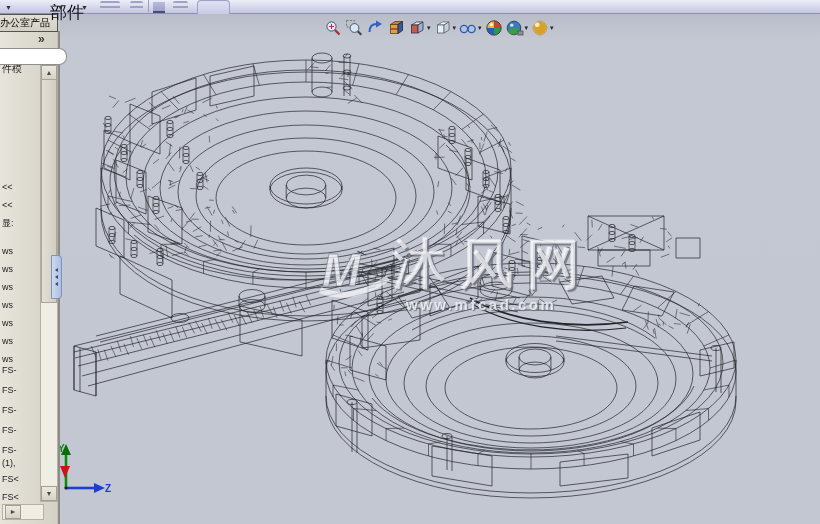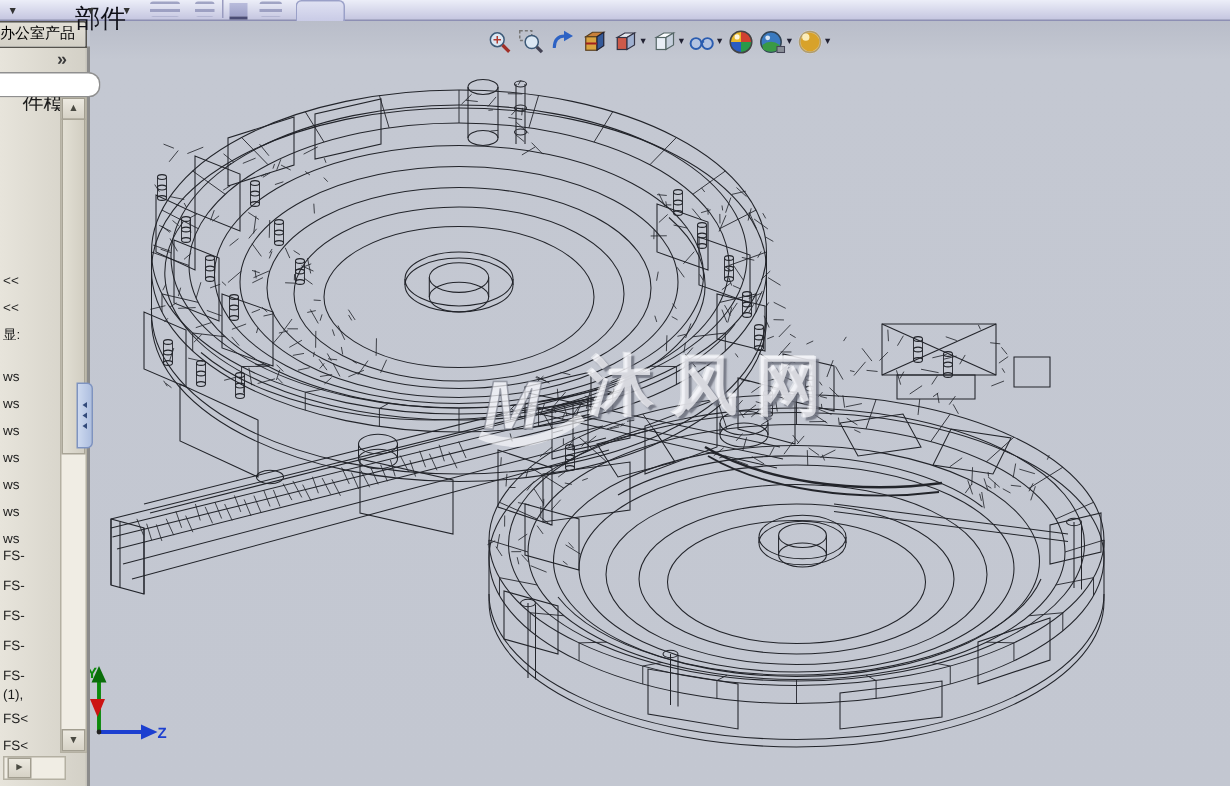--- a/index.html
+++ b/index.html
@@ -27,21 +27,21 @@
     white-space:nowrap;overflow:hidden;}
   
   .left-panel{position:absolute;left:0;top:31px;width:58px;height:493px;z-index:5;
     background:linear-gradient(to right,#e7e4db,#d3d0c6);
     border-right:2px solid #8b8b8b;box-shadow:inset -1px 0 0 #c6c3ba;}
   .chevron{position:absolute;left:38px;top:1px;font-size:12px;font-weight:bold;color:#3a3a3a;}
   .white-box{position:absolute;left:0;top:17px;width:66px;height:15px;background:#fff;
     border:1px solid #8f8f8f;border-left:none;border-radius:0 8px 8px 0;z-index:2;}
   .tree-item{position:absolute;left:2px;width:38px;font-size:9px;color:#1d1d1d;
     white-space:nowrap;overflow:hidden;line-height:10px;}
-  .tree-item.first{font-size:14px;margin-left:13px;}
+  .tree-item.first{font-size:10px;}
   .vscroll{position:absolute;left:40px;top:33px;width:16px;height:436px;
     background:#f0ede4;border:1px solid #b4b0a2;}
   .sbtn{width:14px;height:13px;background:linear-gradient(#ece9e0,#d6d2c6);
     border:1px solid #a29e90;font-size:7px;color:#4a4a42;text-align:center;line-height:13px;}
   .sbtn.up{position:absolute;left:0;top:0;}
   .sbtn.down{position:absolute;left:0;bottom:0;}
   .sthumb{position:absolute;left:0;top:14px;width:14px;height:222px;
     background:linear-gradient(to right,#e2dfd4,#d2cec2);border:1px solid #a8a496;}
   .hscroll{position:absolute;left:2px;top:473px;width:40px;height:14px;
     background:#f0ede4;border:1px solid #b4b0a2;}
@@ -59,21 +59,21 @@
   
   .hud{position:absolute;left:264px;top:3px;height:22px;display:flex;align-items:center;
     gap:3px;z-index:3;}
   .hud-btn{display:flex;align-items:center;gap:1px;cursor:default;}
   .hud-dd{font-size:7px;color:#223;line-height:8px;}
   
   .watermark{position:absolute;left:258px;top:214px;z-index:2;display:flex;
     align-items:flex-start;pointer-events:none;}
   .wm-logo{margin-top:14px;}
   .wm-text{margin-left:2px;}
-  .wm-title{font-size:44px;font-weight:bold;letter-spacing:12px;
+  .wm-title{font-size:55px;font-weight:normal;letter-spacing:12px;
     color:rgba(250,250,253,.72);
     text-shadow:2px 2px 1px rgba(108,112,124,.85),-1px -1px 0 rgba(255,255,255,.45);}
   .wm-url{font-size:15px;font-weight:bold;letter-spacing:2.5px;margin-top:-6px;
     padding-left:14px;color:rgba(248,249,252,.8);
     text-shadow:1px 1px 1px rgba(112,116,128,.85);}
   
   .triad{position:absolute;left:46px;top:440px;z-index:4;}
 </style>
 </head>
 <body>
@@ -907,20 +907,21 @@
         </span>
       </div>
 
     <div class="watermark">
       <svg class="wm-logo" width="72" height="64">
         <text x="4" y="44" font-size="46" font-style="italic" font-weight="bold" fill="rgba(250,250,253,.72)" stroke="rgba(110,114,126,.6)" stroke-width="1">M</text>
         <path d="M2,48 Q34,62 70,36" fill="none" stroke="rgba(250,250,253,.65)" stroke-width="6"></path>
       </svg>
       <div class="wm-text">
         <div class="wm-title">沐风网</div>
+        <div class="wm-url">www.mfcad.com</div>
       </div>
     </div>
   </div>
 
   <svg class="triad" width="66" height="62">
     <line x1="20" y1="48" x2="20" y2="13" stroke="#0b8a0b" stroke-width="2.6"></line>
     <polygon points="15,15 25,15 20,4" fill="#0a6e0a"></polygon>
     <text x="12" y="12" font-size="10" font-weight="bold" fill="#0b8a0b">Y</text>
     <polygon points="14,26 24,26 19,38" fill="#cc1414"></polygon>
     <line x1="20" y1="48" x2="50" y2="48" stroke="#1c3fd0" stroke-width="2.6"></line>

